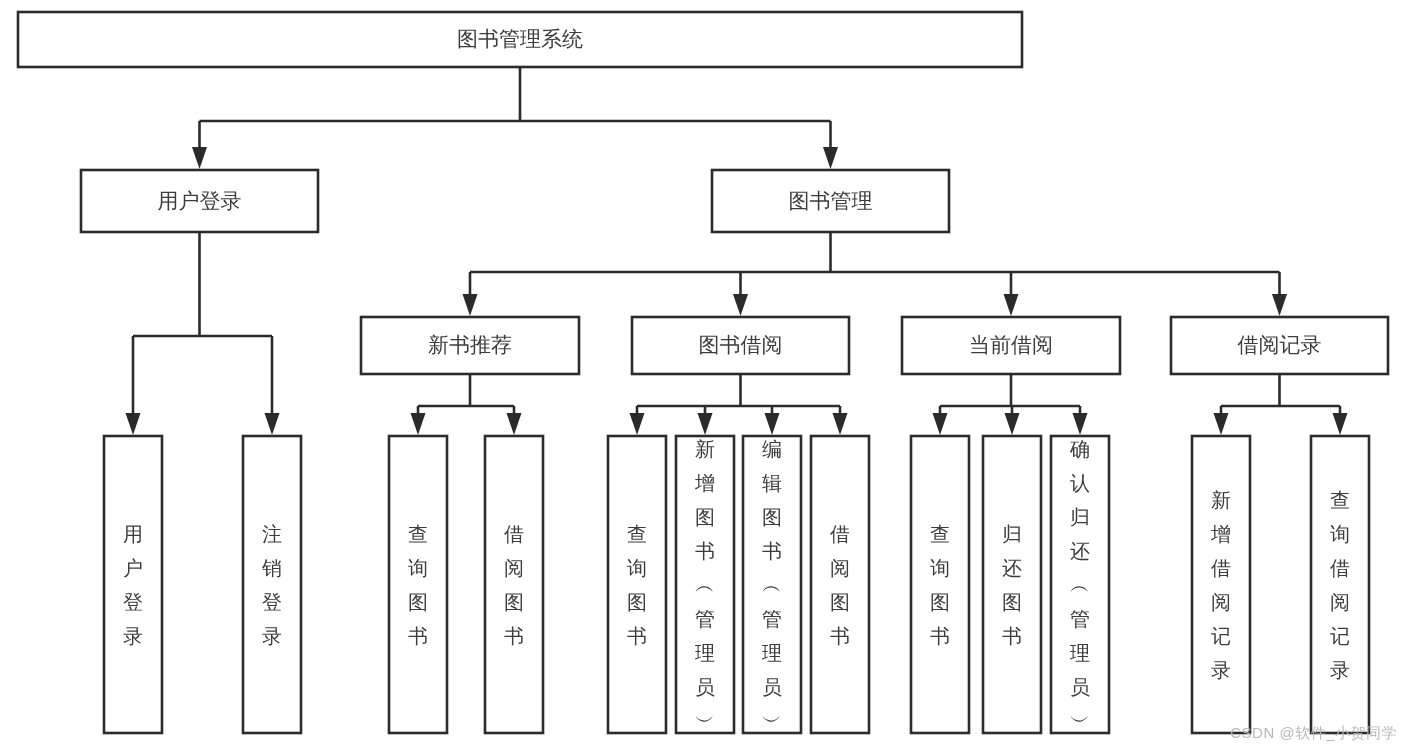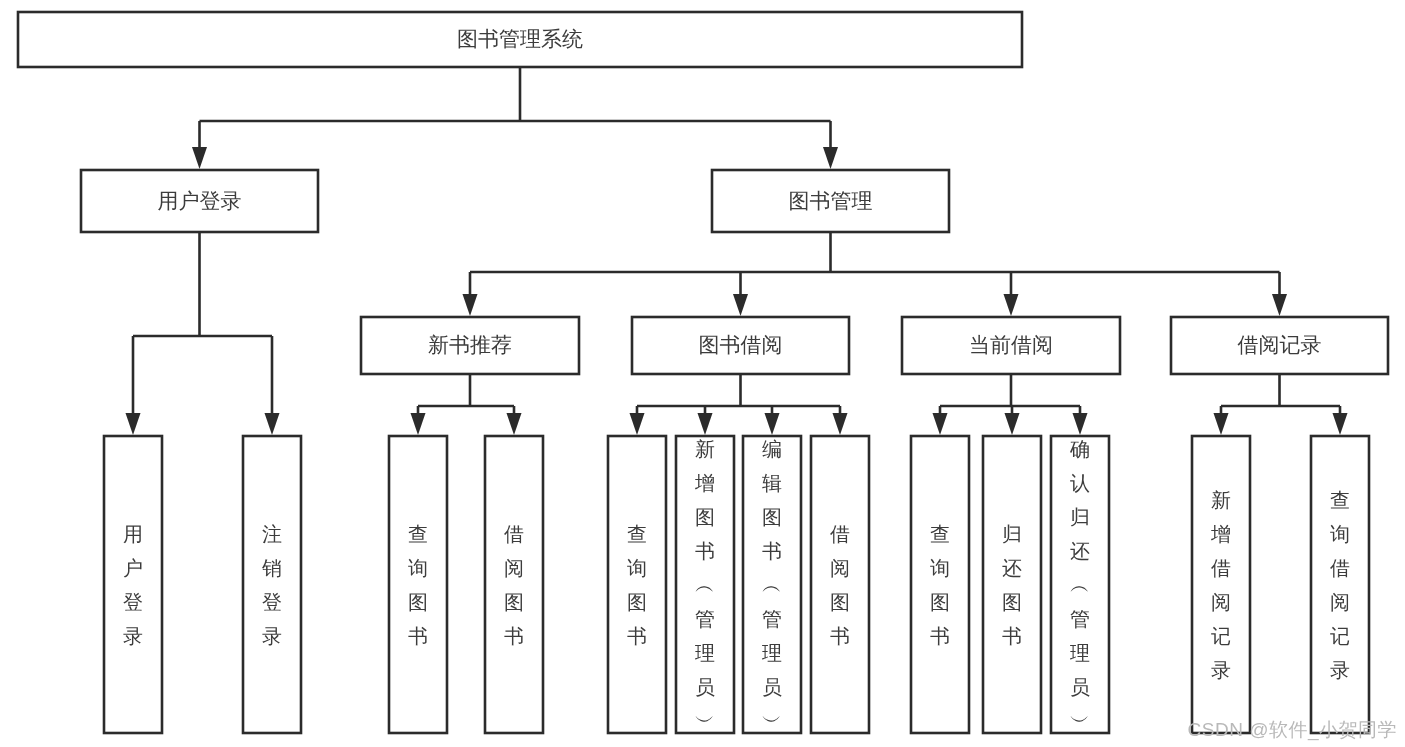--- a/index.html
+++ b/index.html
@@ -54,21 +54,21 @@
     font-family: "Liberation Sans", "DejaVu Sans", sans-serif;
     font-size: 20px;
     text-anchor: middle;
     white-space: pre;
   }
   .watermark {
     position: absolute;
     right: 8px;
     bottom: 4px;
     font-family: "Liberation Sans", "DejaVu Sans", sans-serif;
-    font-size: 19px;
+    font-size: 15px;
     color: #b9b9b9;
     letter-spacing: 0.5px;
     user-select: none;
     pointer-events: none;
   }
 </style>
 </head>
 <body>
 
 <div id="diagram-root">

